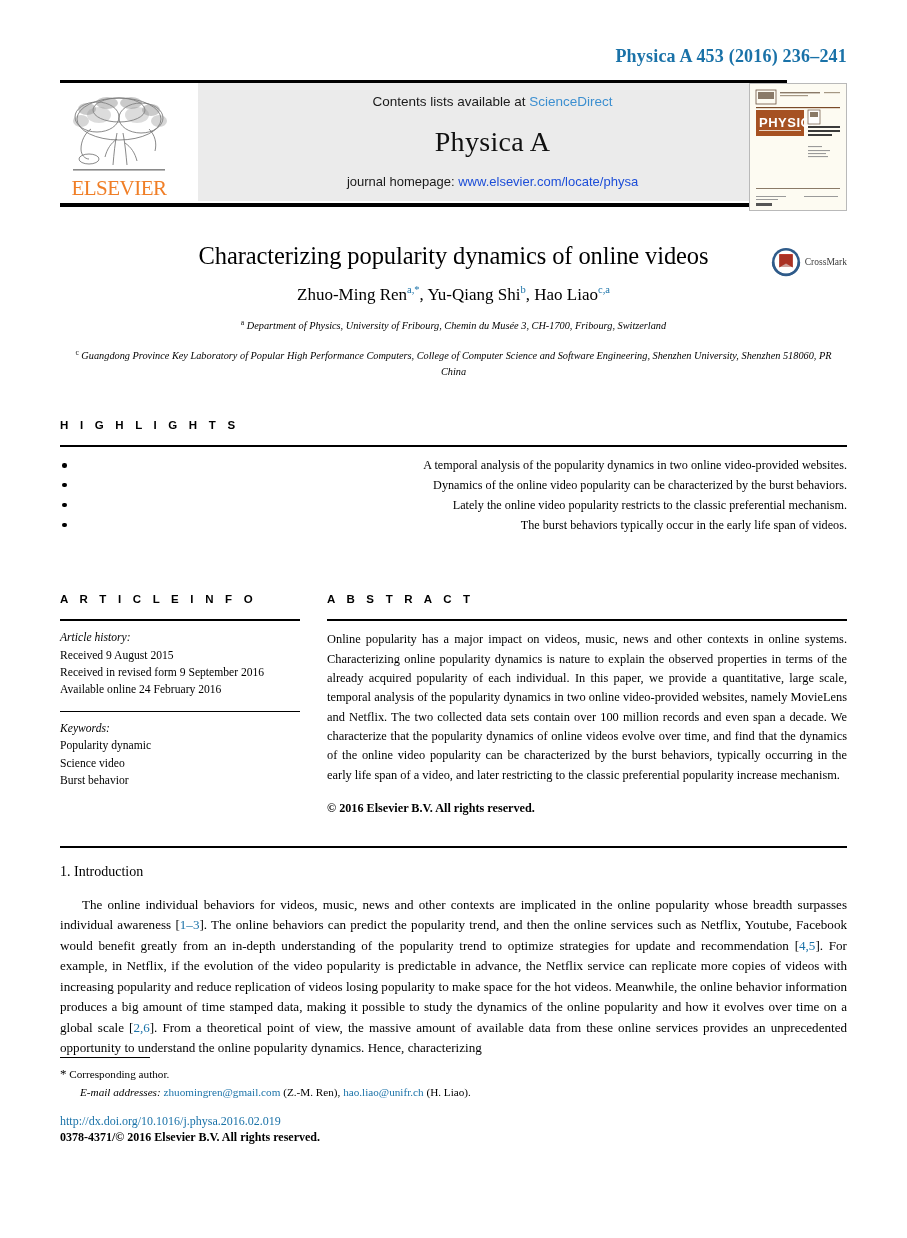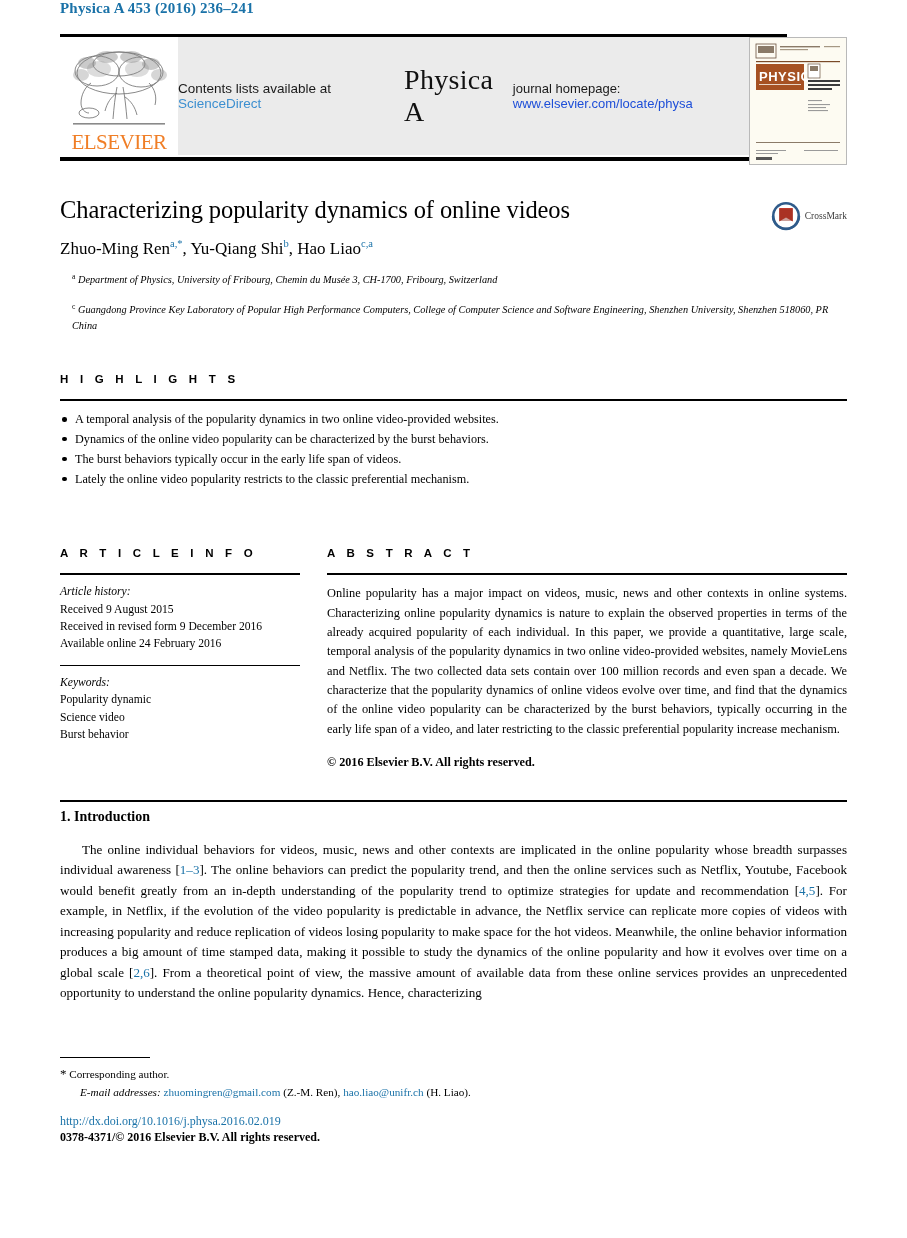--- a/index.html
+++ b/index.html
@@ -18,26 +18,27 @@
   .page {
     width: 907px;
     height: 1238px;
     position: relative;
     box-sizing: border-box;
     padding: 0 60px;
   }
 
   
   .runhead {
-    text-align: left;
+    text-align: right;
     color: #1a72a8;
     font-family: "Liberation Serif", serif;
     font-weight: bold;
-    font-size: 15px;
+    font-size: 18px;
     letter-spacing: 0.2px;
+    padding-top: 46px;
     height: 22px;
   }
 
   
   .masthead-wrap {
     position: relative;
     margin-top: 12px;
   }
   .rule-thick-top {
     border-top: 3px solid #000;
@@ -65,23 +66,25 @@
     color: #f07e26;
     font-size: 21px;
     letter-spacing: -0.5px;
     line-height: 1;
     margin-top: 1px;
   }
   .masthead-center {
     flex: 1 1 auto;
     background: #ebebeb;
     display: flex;
+    flex-direction: column;
     align-items: center;
     justify-content: space-between;
     padding: 11px 0 12px 0;
+    margin-left: 20px;
   }
   .contents-line {
     font-family: "Liberation Sans", sans-serif;
     font-size: 13.5px;
     color: #1a1a1a;
   }
   .contents-line .link { color: #3c8fd0; }
   .journal-title {
     font-family: "Liberation Serif", serif;
     font-size: 28px;
@@ -106,21 +109,21 @@
     right: 0px;
     top: 3px;
     width: 96px;
     height: 126px;
     border: 1px solid #b9b9b9;
     background: #fdfbf3;
     overflow: hidden;
   }
 
   
-  .title-block { margin-top: 34px; position: relative; }
+  .title-block { margin-top: 34px; position: relative; text-align: center; }
   .paper-title {
     font-family: "Liberation Serif", serif;
     font-size: 24.5px;
     font-weight: normal;
     color: #000;
     margin: 0;
     line-height: 1.2;
     letter-spacing: -0.1px;
   }
   .authors {
@@ -166,20 +169,21 @@
   }
   .highlights { margin-top: 40px; }
   .hl-rule { border-top: 2.2px solid #000; margin-top: 14px; }
   .hl-list {
     list-style: none;
     margin: 9px 0 0 0;
     padding: 0;
     font-family: "Liberation Serif", serif;
     font-size: 12.2px;
     line-height: 1.62;
+    text-align: right;
   }
   .hl-list li { position: relative; padding-left: 15px; }
   .hl-list li::before {
     content: "";
     position: absolute;
     left: 2px; top: 7px;
     width: 4.5px; height: 4.5px;
     border-radius: 50%;
     background: #000;
   }
@@ -214,23 +218,23 @@
     font-size: 12.2px;
     text-align: left;
     margin-top: 16px;
     font-weight: bold;
   }
 
   
   .intro-rule { border-top: 2.6px solid #000; margin-top: 30px; }
   .intro-head {
     font-family: "Liberation Serif", serif;
-    font-weight: bold;
+    font-weight: normal;
     font-size: 14px;
-    margin-top: 7px;
+    margin-top: 16px;
   }
   .intro-para {
     font-family: "Liberation Serif", serif;
     font-size: 13.1px;
     line-height: 1.56;
     text-align: justify;
     margin-top: 15px;
     text-indent: 22px;
   }
   .ref { color: #1a72a8; }
@@ -382,34 +386,34 @@
       <span class="crossmark-label">CrossMark</span>
     </div>
   </div>
 
   <div class="highlights">
     <div class="section-head">H I G H L I G H T S</div>
     <div class="hl-rule"></div>
     <ul class="hl-list">
       <li>A temporal analysis of the popularity dynamics in two online video-provided websites.</li>
       <li>Dynamics of the online video popularity can be characterized by the burst behaviors.</li>
+      <li>Lately the online video popularity restricts to the classic preferential mechanism.</li>
       <li>The burst behaviors typically occur in the early life span of videos.</li>
-      <li>Lately the online video popularity restricts to the classic preferential mechanism.</li>
     </ul>
   </div>
 
   <div class="two-col">
 
     <div class="col-info">
       <div class="section-head">A R T I C L E    I N F O</div>
       <div class="info-rule"></div>
       <div class="info-body">
         <div class="it">Article history:</div>
         <div>Received 9 August 2015</div>
-        <div>Received in revised form 9 December 2016</div>
+        <div>Received in revised form 9 September 2016</div>
         <div>Available online 24 February 2016</div>
       </div>
       <div class="info-rule-thin"></div>
       <div class="info-body">
         <div class="it">Keywords:</div>
         <div>Popularity dynamic</div>
         <div>Science video</div>
         <div>Burst behavior</div>
       </div>
     </div>

